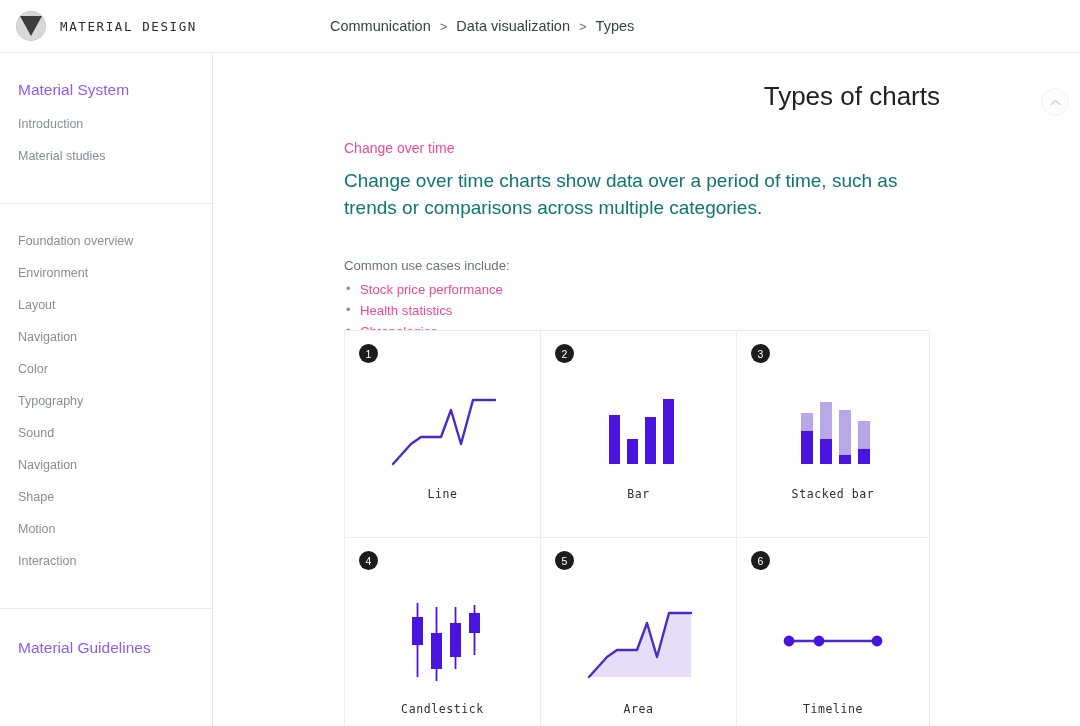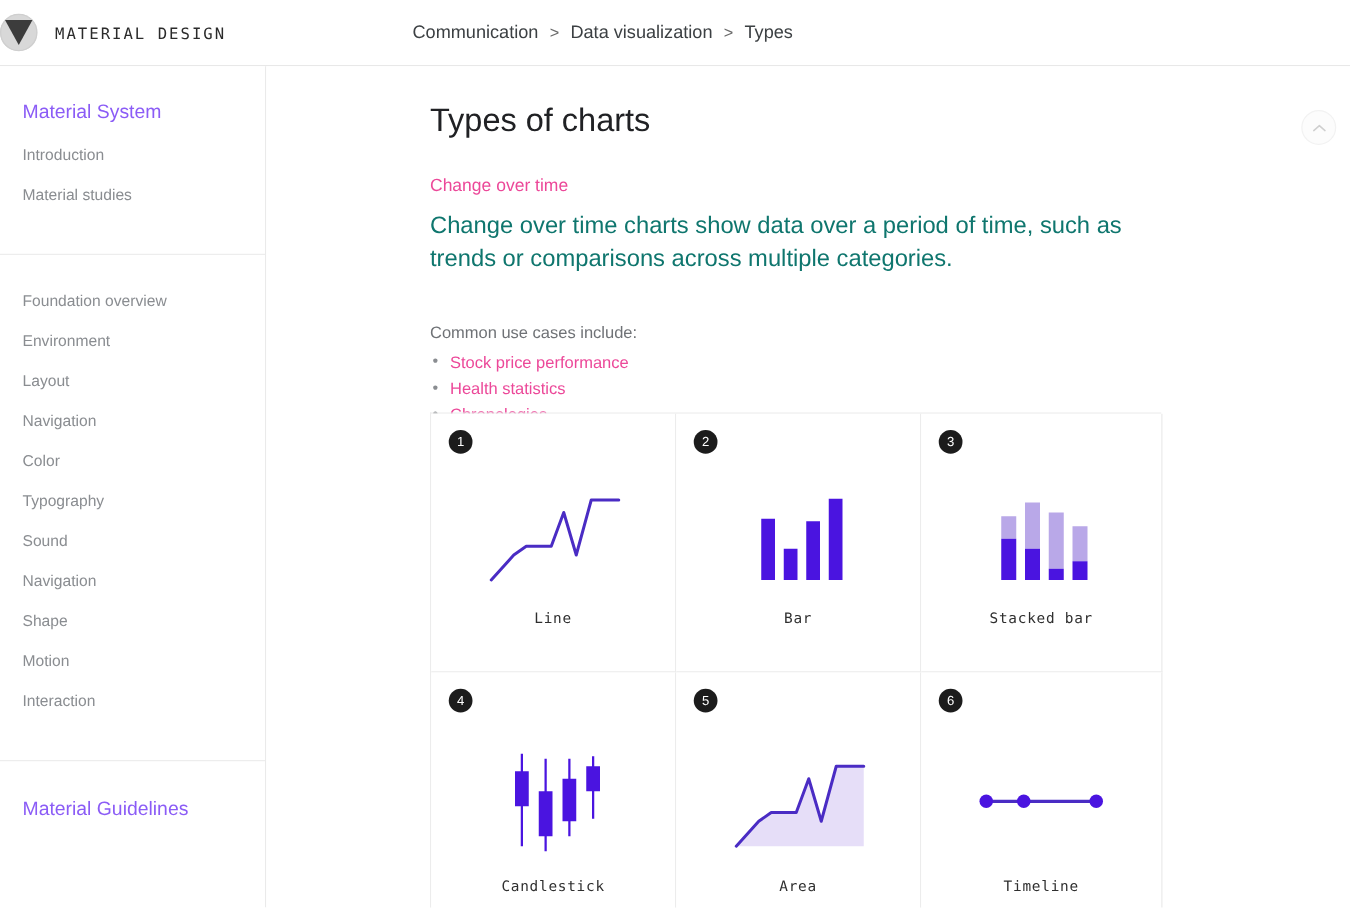--- a/index.html
+++ b/index.html
@@ -10,21 +10,21 @@
     overflow: hidden;
   }
   .app { position: relative; width: 1080px; height: 726px; background:#fff; }
 
   
   .header {
     position: absolute; top: 0; left: 0; width: 1080px; height: 53px;
     background: #fff; border-bottom: 1px solid #e8e8e8;
     display: flex; align-items: center;
   }
-  .brand { display: flex; align-items: center; width: 330px; }
+  .brand { display: flex; align-items: center; padding-left: 16px; width: 330px; }
   .logo {
     width: 30px; height: 30px; border-radius: 50%;
     background: #d8d8d8; position: relative; overflow: hidden;
     box-shadow: inset 0 0 0 1px #cfcfcf;
   }
   .logo::before {
     content: ""; position: absolute; left: 4px; top: 5px;
     width: 0; height: 0;
     border-left: 11px solid transparent;
     border-right: 11px solid transparent;
@@ -33,21 +33,21 @@
   .logo::after {
     content: ""; position: absolute; left: 4px; top: 5px;
     width: 22px; height: 10px; background: #ededed; border-radius: 0 0 11px 11px;
     opacity: .0;
   }
   .brand-name {
     margin-left: 14px; font-family: "DejaVu Sans Mono", monospace;
     font-size: 12.5px; letter-spacing: 1.6px; color: #2b2b2b;
   }
   .breadcrumb {
-    display: flex; align-items: flex-start; gap: 9px;
+    display: flex; align-items: flex-end; gap: 9px;
     font-size: 14.5px; color: #3c4043;
   }
   .crumb { color: #3c4043; }
   .crumb-sep { color: #6b6b6b; font-size: 13px; }
 
   
   .sidebar {
     position: absolute; top: 53px; left: 0; width: 213px; height: 673px;
     background: #fff; border-right: 1px solid #eaeaea;
     padding-top: 28px;
@@ -61,21 +61,21 @@
   .nav-item {
     font-size: 12.5px; color: #8a8d91; padding: 0 18px 18px 18px; cursor: pointer;
   }
 
   
   .main {
     position: absolute; top: 53px; left: 213px; width: 867px; height: 673px;
     background: #fff; padding: 28px 0 0 0;
   }
   .content { padding-left: 131px; padding-right: 140px; position: relative; }
-  .page-title { font-size: 26px; color: #202124; font-weight: 400; margin-bottom: 28px; }
+  .page-title { font-size: 26px; color: #202124; font-weight: 400; margin-bottom: 28px; text-align: right; }
   .collapse-btn {
     position: absolute; right: 11px; top: 7px;
     width: 28px; height: 28px; border-radius: 50%;
     background: #fcfcfc; border: 1px solid #f2f2f2;
     display: flex; align-items: center; justify-content: center; cursor: pointer;
   }
   .sec-head { font-size: 14px; color: #ec4899; margin-bottom: 12px; font-weight: 400; }
   .sec-body {
     font-size: 19px; line-height: 1.42; color: #0f766e;
     max-width: 575px; margin-bottom: 36px;

